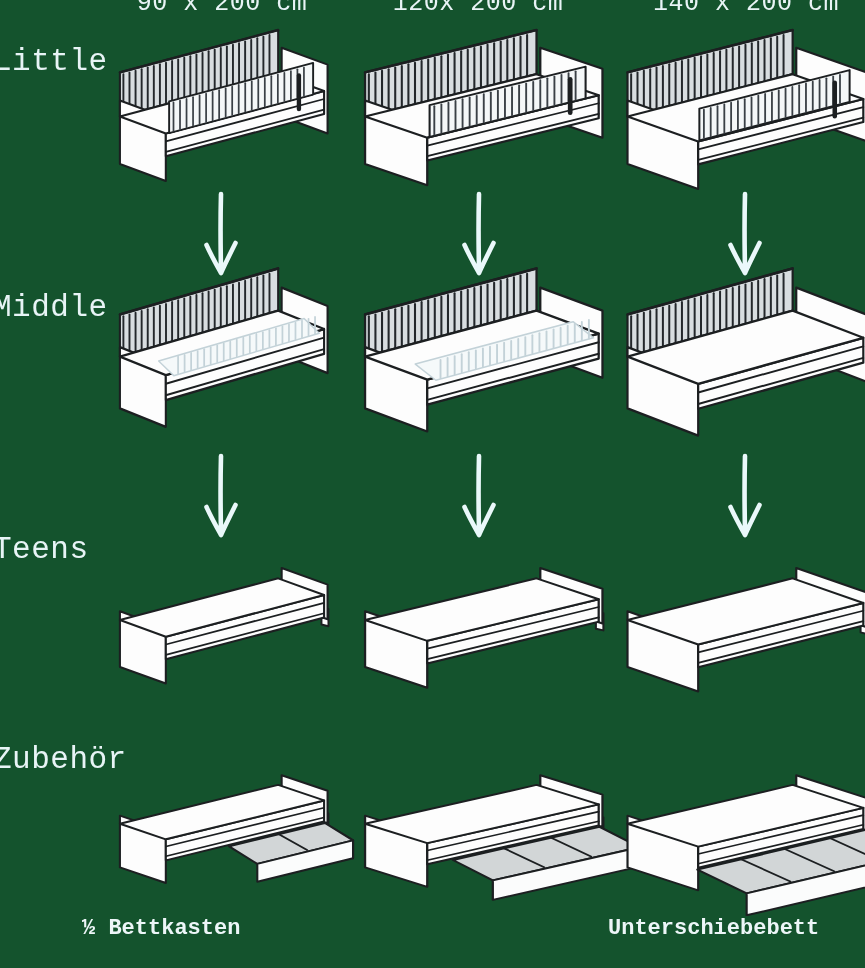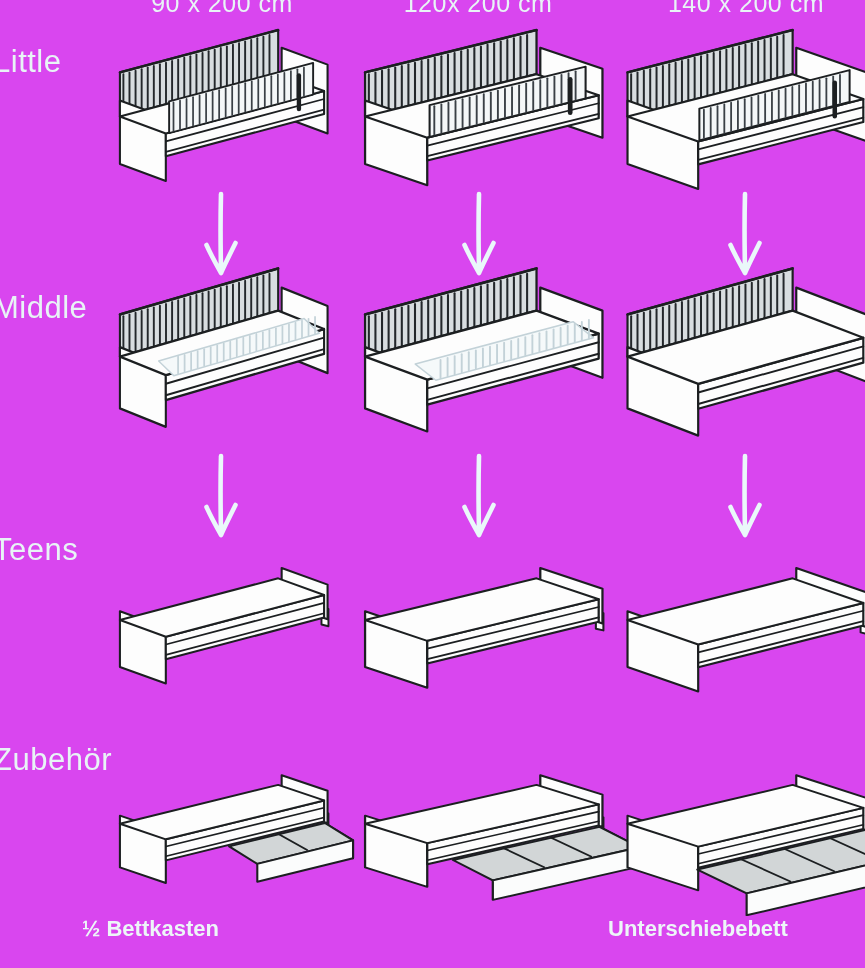--- a/index.html
+++ b/index.html
@@ -21,21 +21,21 @@
   .bed-cell svg{display:block;width:100%;height:100%;}
   .arrow{position:absolute;width:44px;height:104px;pointer-events:none;}
   .footer-label{
     position:absolute;top:916px;width:280px;text-align:left;
     font-size:22px;font-weight:600;color:#EDF6F8;white-space:nowrap;
   }
 </style>
 </head>
 <body>
 
-<div class="canvas" style="background: #d946ef;">
+<div class="canvas" style="background: #14532d; font-family: Liberation Mono, monospace;">
 
   <div class="col-header" style="left:92px">90 x 200 cm</div>
   <div class="col-header" style="left:348px">120x 200 cm</div>
   <div class="col-header" style="left:616px">140 x 200 cm</div>
 
   <div class="row-label" style="top:44px">Little</div>
   <div class="row-label" style="top:290px">Middle</div>
   <div class="row-label" style="top:532px">Teens</div>
   <div class="row-label" style="top:742px">Zubehör</div>
 

